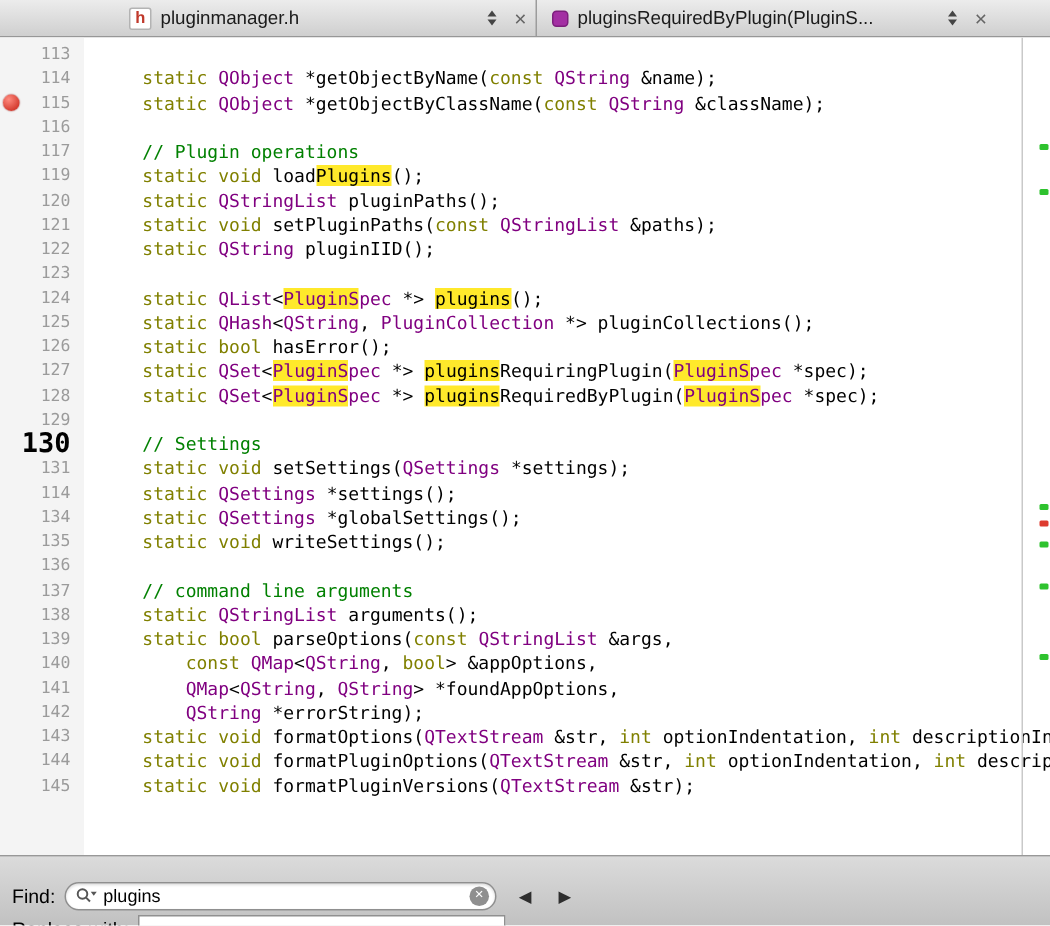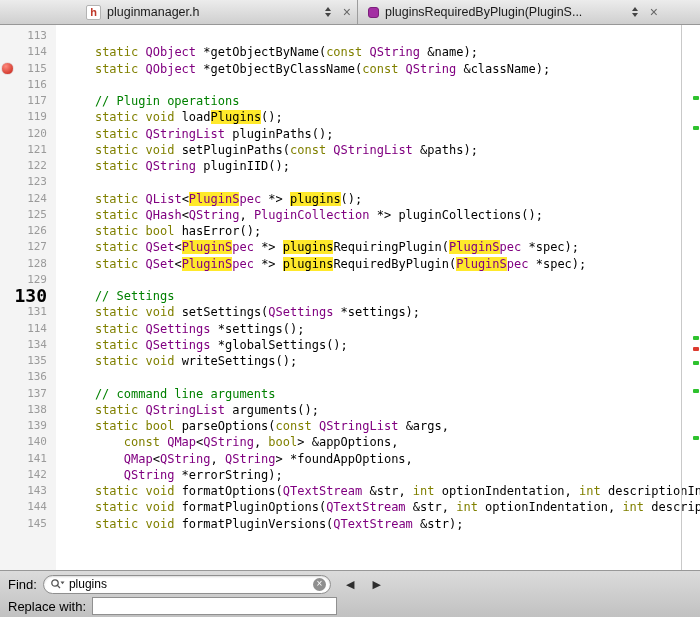--- a/index.html
+++ b/index.html
@@ -33,21 +33,21 @@
   .kw{color:var(--keyword)} .ty{color:var(--type)} .cm{color:var(--comment)} .pl{color:var(--plain)}
   .hl{background:var(--search_highlight)}
   .bookmark{position:absolute;left:2px;width:11px;height:11px;border-radius:50%;
             background:radial-gradient(circle at 35% 30%,#ff8a7e,#c41e12);box-shadow:0 0 1px #800}
   .ruler{position:absolute;top:0;right:0;bottom:0;width:19px;border-left:1px solid #c9c9c9;z-index:5;background:transparent}
   .mark{position:absolute;right:1px;width:6px;height:4px;border-radius:1px}
 
   
   .findbar{position:absolute;left:0;right:0;top:570px;height:47px;background:linear-gradient(#dbdbdb,#c1c1c1);border-top:1px solid #989898}
   .frow{display:flex;align-items:center;height:22px;padding-left:8px}
-  .frow1{margin-top:2px}
+  .frow1{margin-top:15px}
   .flabel{font-size:13px;color:#000;white-space:nowrap}
   .search-pill{position:relative;margin-left:6px;width:288px;height:19px;border:1px solid #8f8f8f;border-radius:10px;background:#fff;display:flex;align-items:center;padding:0 20px 0 6px;box-shadow:inset 0 1px 2px rgba(0,0,0,.15)}
   .search-pill input{border:none;outline:none;flex:1;min-width:0;font-size:12px;font-family:"Liberation Sans",sans-serif;background:transparent;margin-left:4px;color:#000}
   .clear-btn{position:absolute;right:4px;top:2px;width:13px;height:13px;border-radius:50%;background:#8f8f8f;color:#fff;font-size:10px;line-height:12px;text-align:center;cursor:default}
   .nav-arrow{font-size:11px;color:#2e2e2e;padding:0 9px;cursor:default}
   .nav-arrow.first{margin-left:6px}
   .replace-input{margin-left:6px;width:245px;height:18px;border:1px solid #909090;font-size:12px;font-family:"Liberation Sans",sans-serif;padding:0 4px;background:#fff;outline:none}
   .fbuttons{margin-left:auto;display:flex;gap:15px;padding-right:5px}
   .fbtn{font-size:12px;color:#0a0a0a;white-space:nowrap;cursor:default}
 </style>

